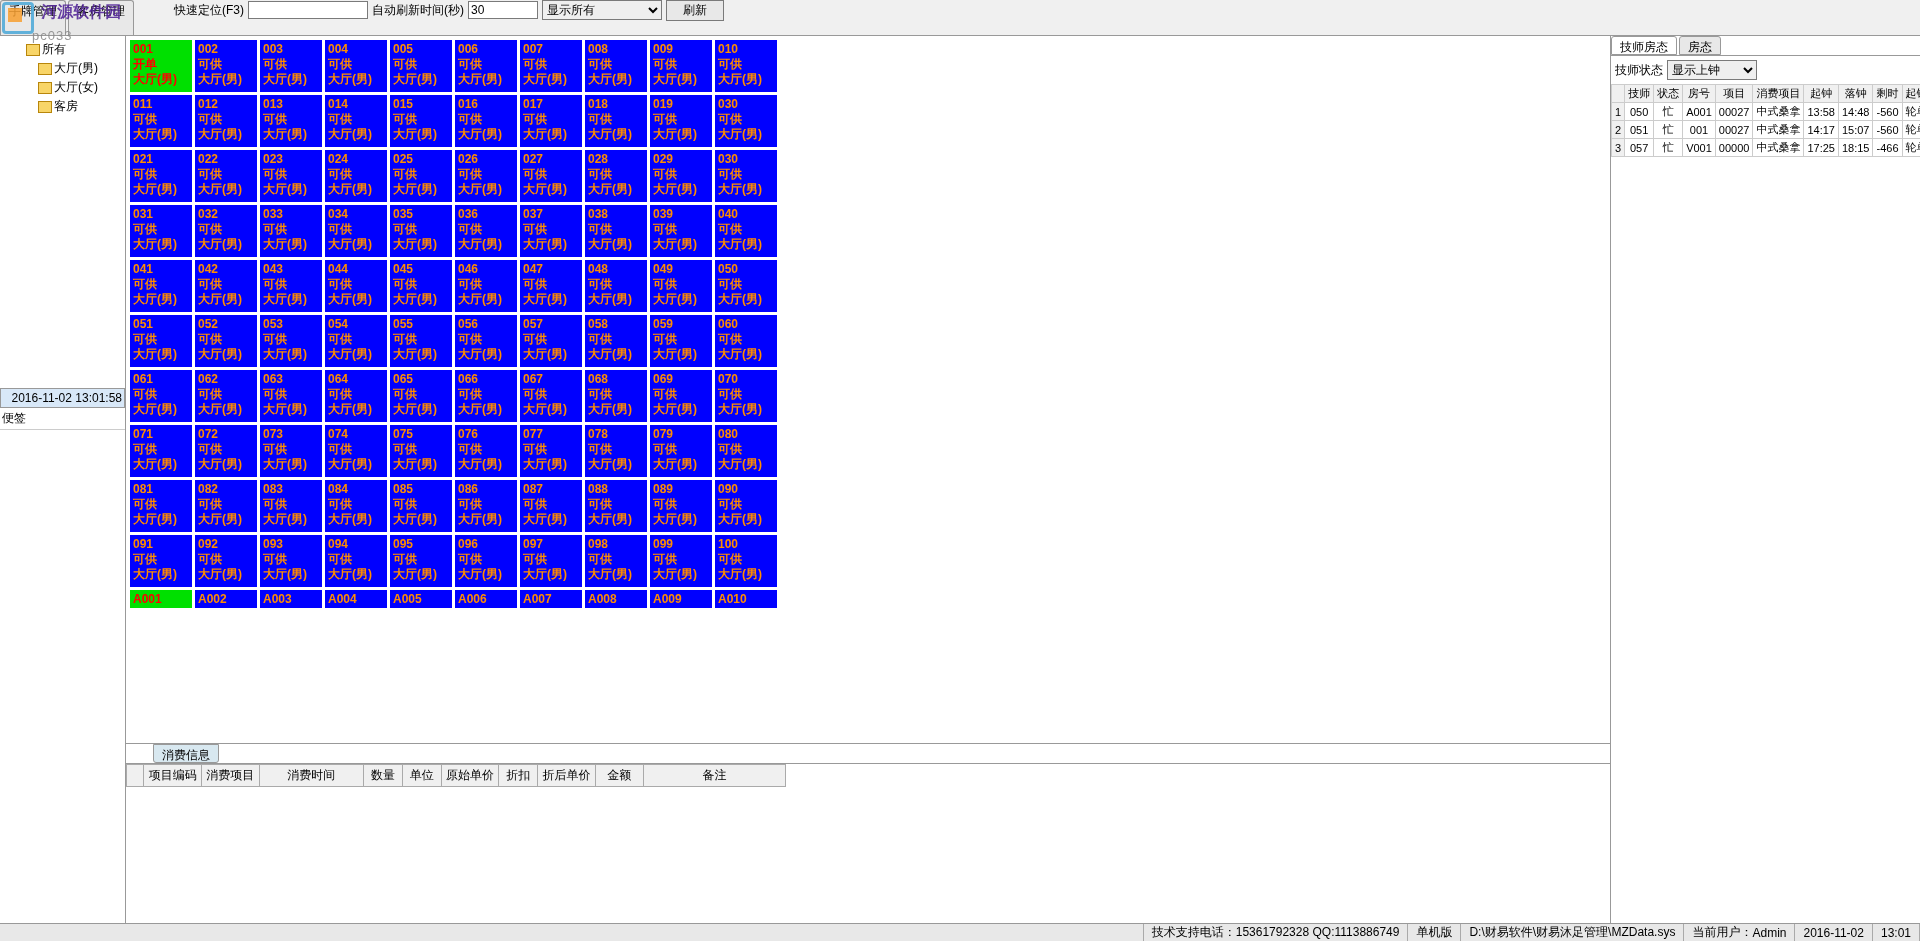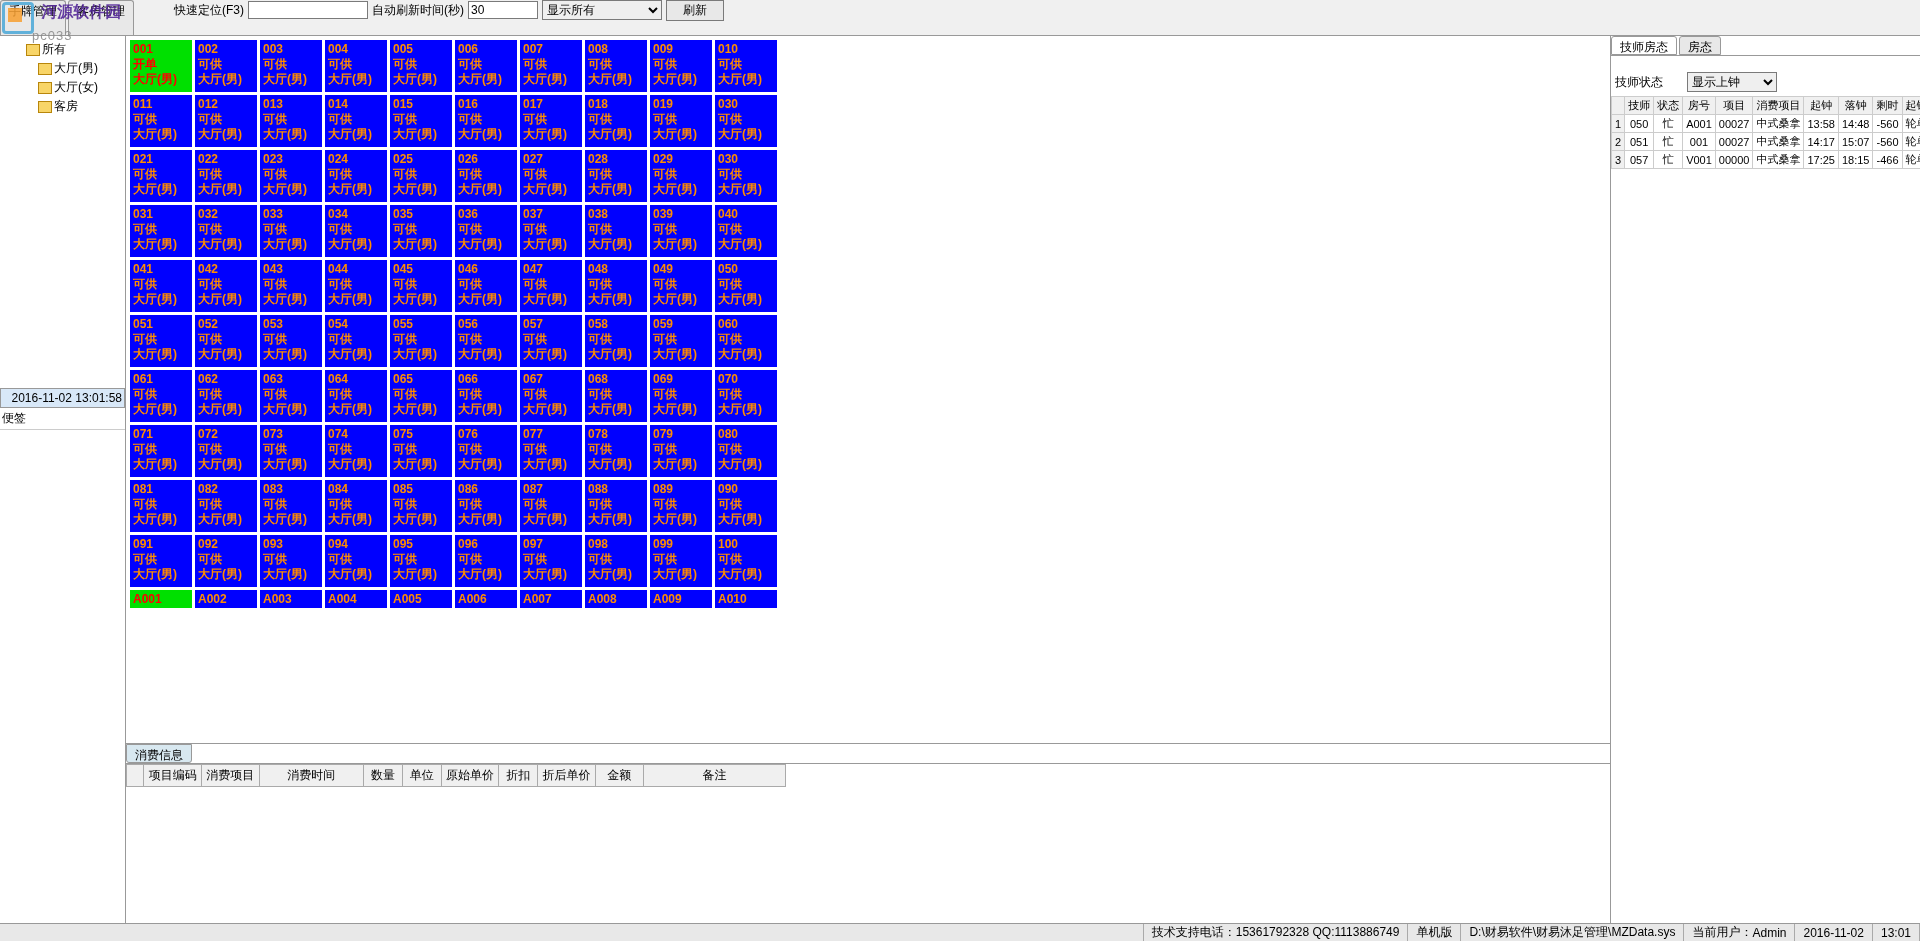--- a/index.html
+++ b/index.html
@@ -30,32 +30,32 @@
 .grid-container { flex: 1; overflow: auto; padding: 4px; background: #fff; }
 .room-grid { display: grid; grid-template-columns: repeat(10, 62px); gap: 3px; }
 .room-cell { height: 52px; background: #0000ff; color: #ff8c00; padding: 2px 3px; font-size: 12px; line-height: 15px; cursor: pointer; overflow: hidden; font-weight: bold; font-family: "Courier New", monospace; }
 .room-cell.green { background: #00e000; color: #ff0000; }
 .room-cell .rn { display: block; }
 .room-cell .rs { display: block; }
 .room-cell .rt { display: block; white-space: nowrap; }
 .a-row .room-cell { height: 18px; line-height: 14px; }
 
 .bottom-tabs { height: 20px; display: flex; border-top: 1px solid #999; }
-.bottom-tab { padding: 2px 8px; border: 1px solid #999; background: #d8e8f0; cursor: pointer; border-radius: 0 0 3px 3px; }
+.bottom-tab { padding: 2px 8px; border: 1px solid #999; background: #d8e8f0; cursor: pointer; border-radius: 0 0 3px 3px; margin-left: 27px; }
 
 .consume-table-wrap { height: 160px; border-top: 1px solid #999; overflow: auto; }
 .consume-table { width: 660px; border-collapse: collapse; }
 .consume-table th { border: 1px solid #aaa; background: #f0f0f0; padding: 2px 4px; font-weight: normal; height: 20px; }
 .hscroll { height: 16px; background: #e8e8e8; border-top: 1px solid #999; }
 
 .right-panel { width: 310px; border-left: 1px solid #999; display: flex; flex-direction: column; }
 .right-tabs { height: 20px; display: flex; border-bottom: 1px solid #999; }
 .right-tab { padding: 2px 8px; border: 1px solid #999; background: #e8e8e8; cursor: pointer; margin-right: 2px; border-radius: 3px 3px 0 0; }
 .right-tab.active { background: #fff; }
-.right-filter { padding: 4px; display: flex; align-items: center; gap: 24px; margin-top: 12px; }
+.right-filter { padding: 4px; display: flex; align-items: center; gap: 4px; }
 .right-filter select { border: 1px solid #7a7a7a; width: 90px; height: 20px; }
 .tech-table-wrap { flex: 1; overflow: auto; }
 .tech-table { border-collapse: collapse; width: 100%; }
 .tech-table th, .tech-table td { border: 1px solid #ccc; padding: 1px 3px; font-size: 11px; text-align: center; white-space: nowrap; height: 18px; }
 .tech-table th { background: #f0f0f0; font-weight: normal; }
 .tech-table td.idx { background: #f0f0f0; width: 14px; }
 
 .statusbar { position: absolute; bottom: 0; left: 0; right: 0; height: 18px; background: #e8e8e8; border-top: 1px solid #999; display: flex; align-items: center; font-size: 11px; margin-top: 25px; }
 .statusbar .seg { padding: 0 8px; border-right: 1px solid #aaa; height: 100%; display: flex; align-items: center; }
 .statusbar .flex { flex: 1; }

